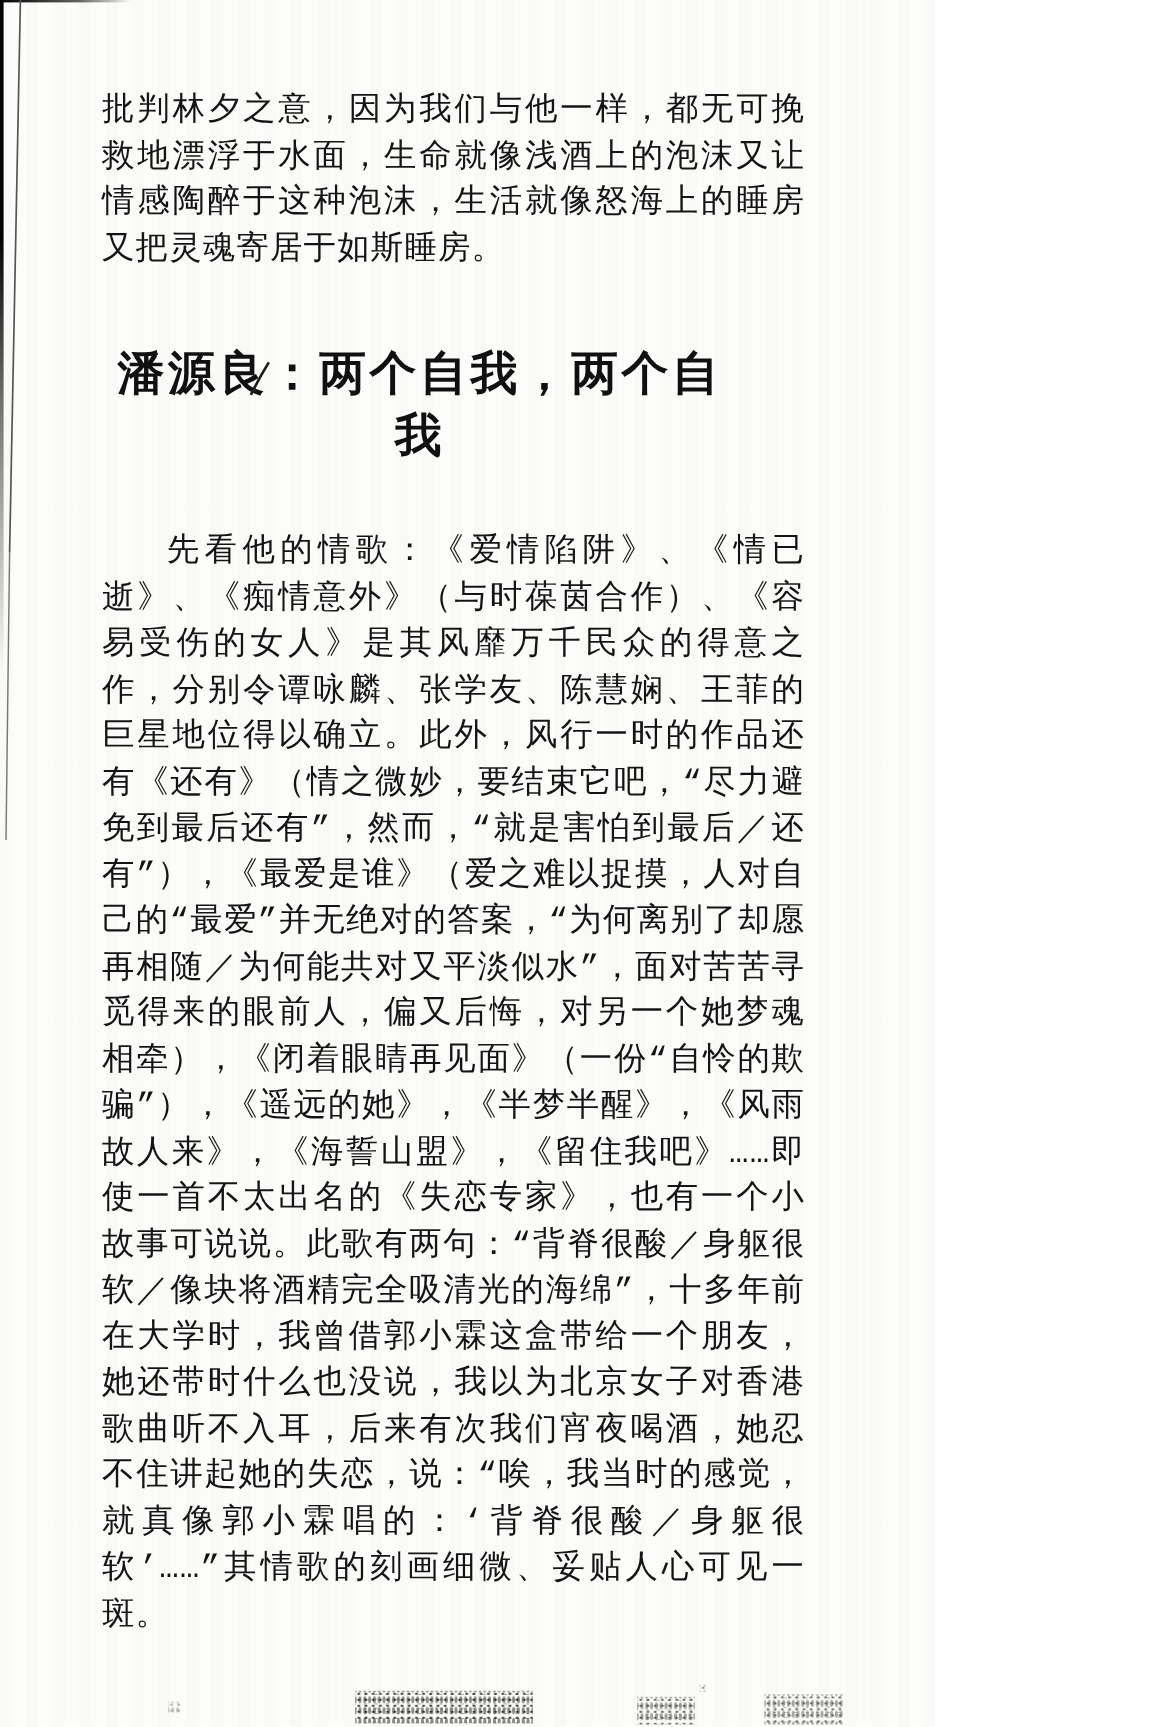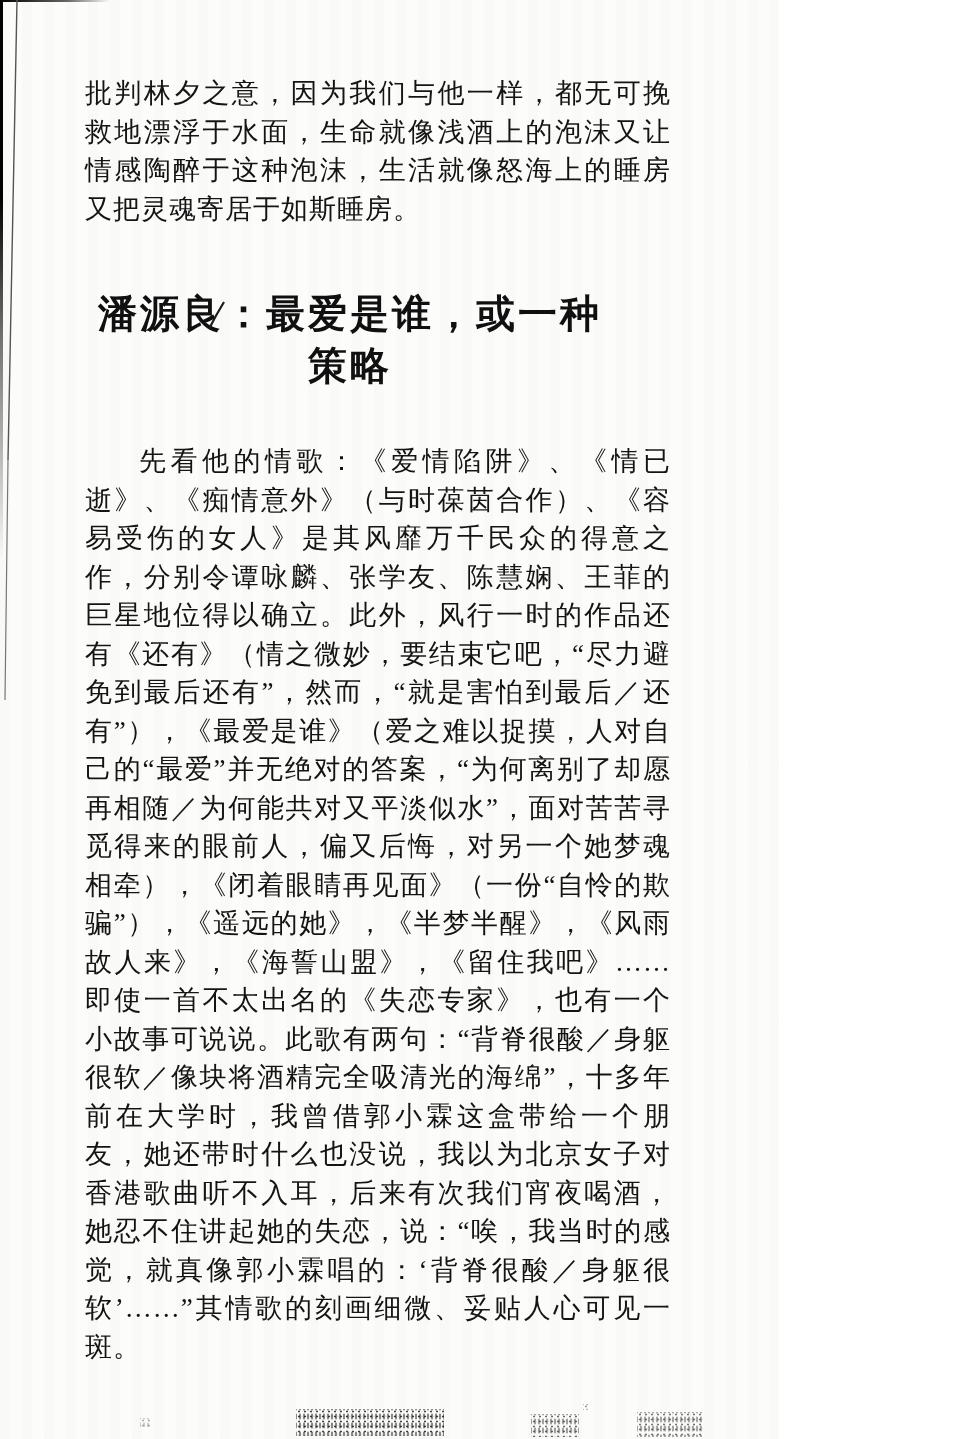--- a/index.html
+++ b/index.html
@@ -12,21 +12,21 @@
     width: 779px;
     height: 1439px;
     box-sizing: border-box;
     padding: 74px 108px 0 85px;
     background:
       repeating-linear-gradient(90deg,
         rgba(0,0,0,0.012) 0 10px,
         rgba(0,0,0,0.0) 10px 22px),
       #fcfcfa;
     overflow: hidden;
-    font-family: Liberation Serif, serif;
+    font-family: Liberation Mono, monospace;
     color: #141414;
   }
   .para {
     margin: 0;
     font-size: 27px;
     line-height: 38.5px;
     letter-spacing: 1px;
     text-align: justify;
     text-indent: 2em;
   }
@@ -86,21 +86,21 @@
   .n5 { left: 140px; top: 1418px; width: 10px; height: 9px; opacity: 0.4; }
   .n6 { left: 583px; top: 1404px; width: 6px; height: 6px; opacity: 0.5; }
 </style>
 </head>
 <body>
 
 <div class="page">
 
   <p class="para intro">批判林夕之意，因为我们与他一样，都无可挽救地漂浮于水面，生命就像浅酒上的泡沫又让情感陶醉于这种泡沫，生活就像怒海上的睡房又把灵魂寄居于如斯睡房。</p>
 
-  <h1 class="title">潘源良：最爱是谁，或一种策略</h1>
+  <h1 class="title">潘源良：两个自我，两个自我</h1>
 
 
   <p class="para">先看他的情歌：《爱情陷阱》、《情已逝》、《痴情意外》（与时葆茵合作）、《容易受伤的女人》是其风靡万千民众的得意之作，分别令谭咏麟、张学友、陈慧娴、王菲的巨星地位得以确立。此外，风行一时的作品还有《还有》（情之微妙，要结束它吧，“尽力避免到最后还有”，然而，“就是害怕到最后／还有”），《最爱是谁》（爱之难以捉摸，人对自己的“最爱”并无绝对的答案，“为何离别了却愿再相随／为何能共对又平淡似水”，面对苦苦寻觅得来的眼前人，偏又后悔，对另一个她梦魂相牵），《闭着眼睛再见面》（一份“自怜的欺骗”），《遥远的她》，《半梦半醒》，《风雨故人来》，《海誓山盟》，《留住我吧》……即使一首不太出名的《失恋专家》，也有一个小故事可说说。此歌有两句：“背脊很酸／身躯很软／像块将酒精完全吸清光的海绵”，十多年前在大学时，我曾借郭小霖这盒带给一个朋友，她还带时什么也没说，我以为北京女子对香港歌曲听不入耳，后来有次我们宵夜喝酒，她忍不住讲起她的失恋，说：“唉，我当时的感觉，就真像郭小霖唱的：‘背脊很酸／身躯很软’……”其情歌的刻画细微、妥贴人心可见一斑。</p>
 
 
   <div class="page-number">195</div>
 
   <div class="edge-strip"></div>
   <div class="top-strip"></div>
 

